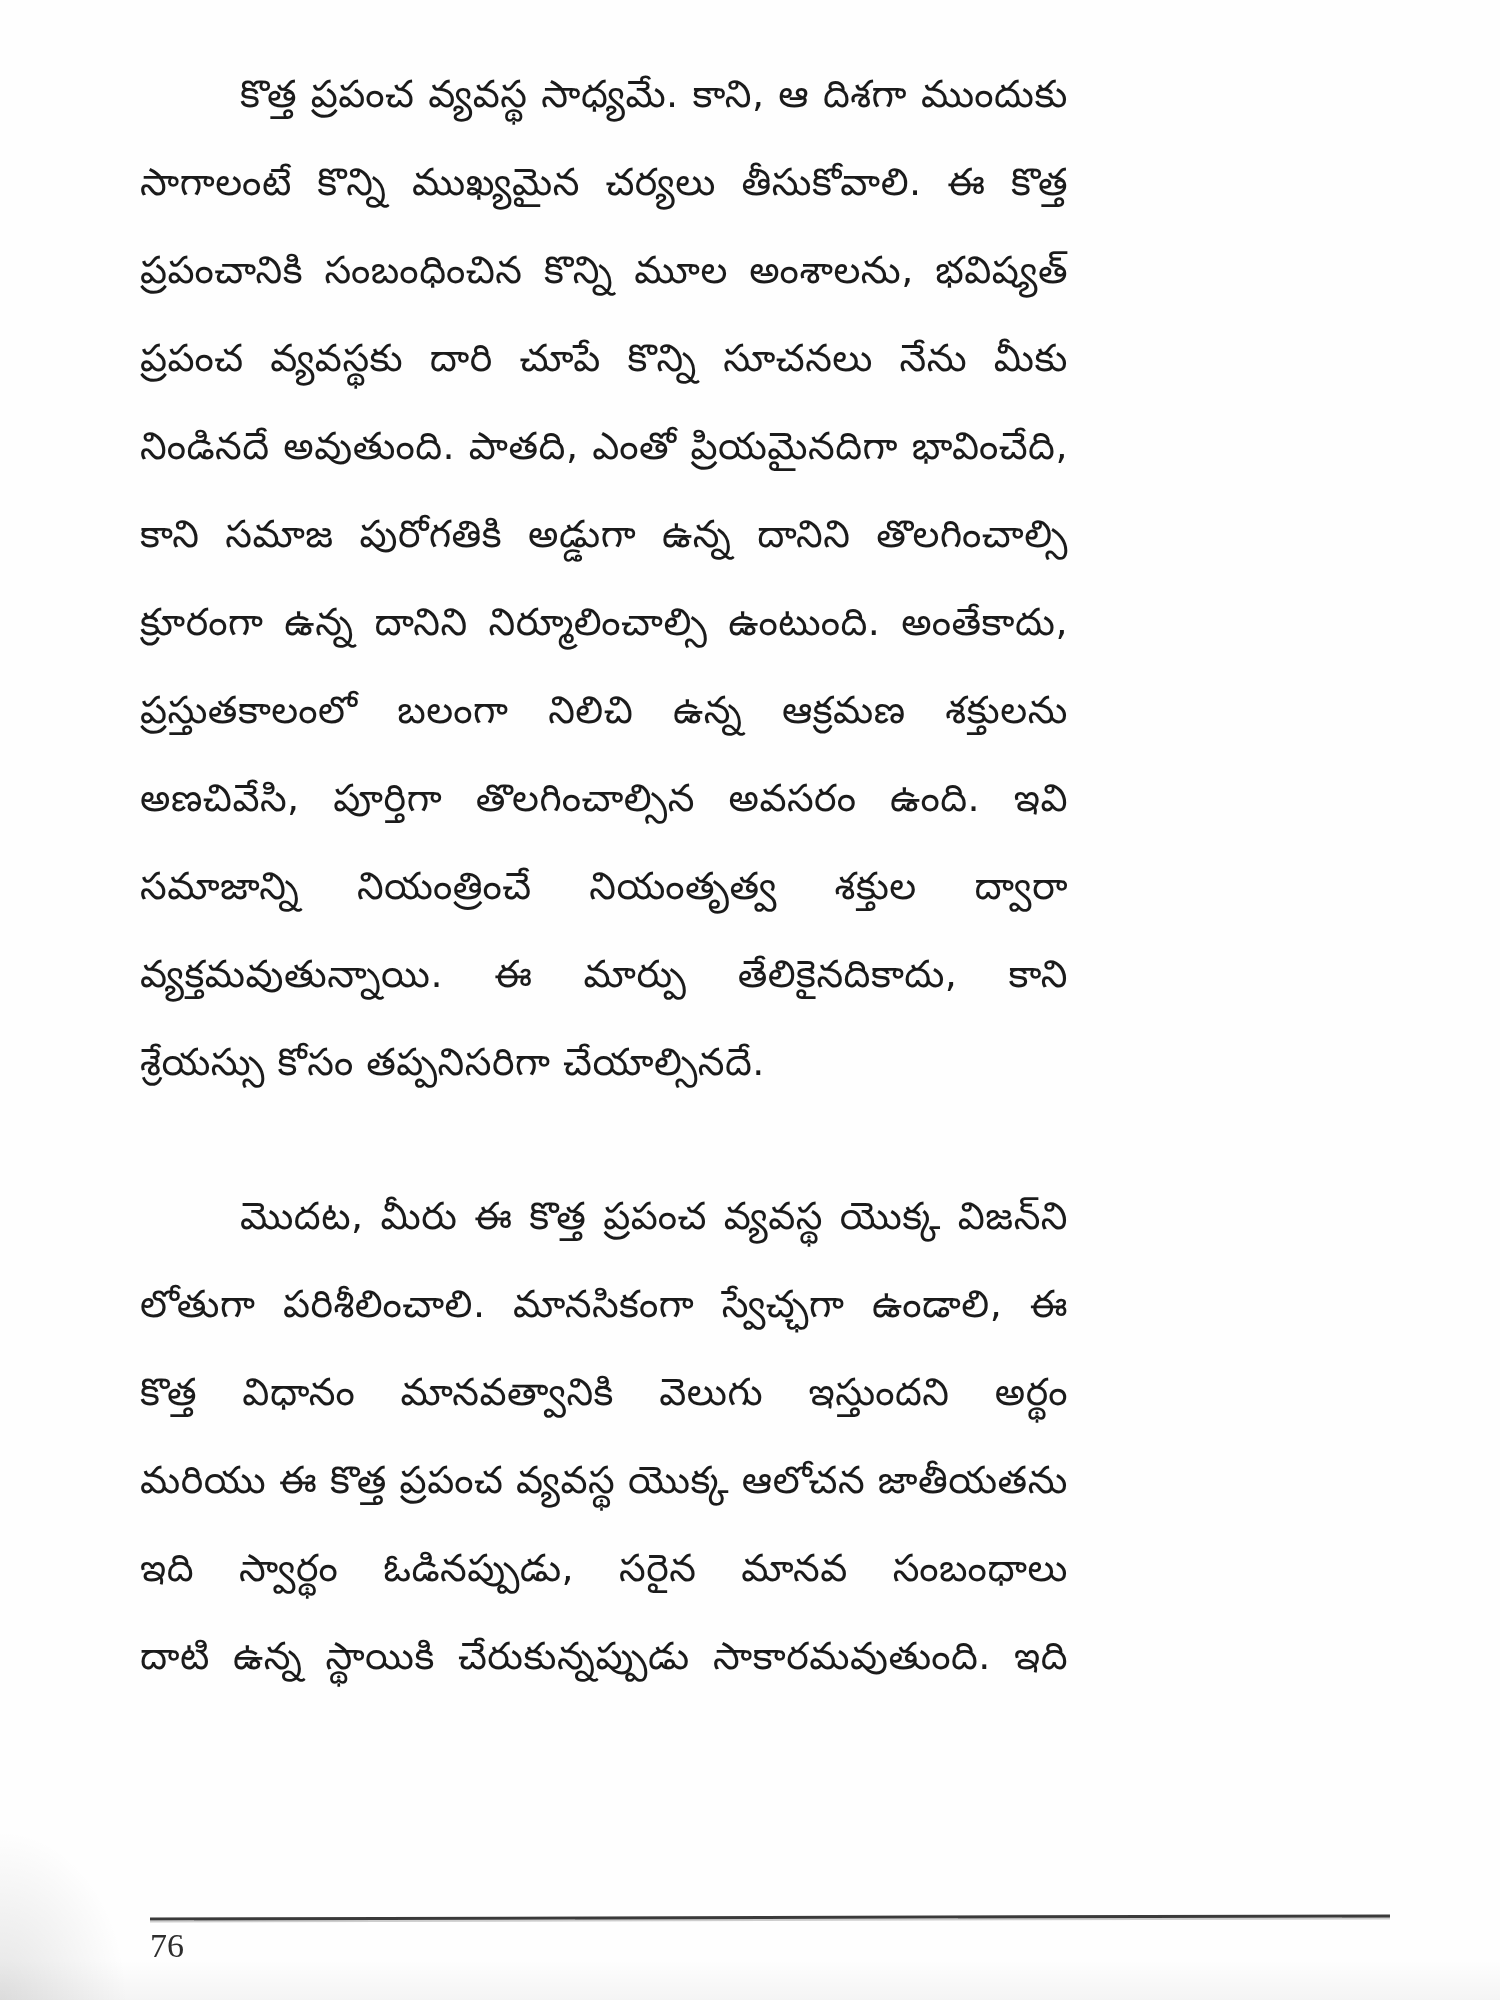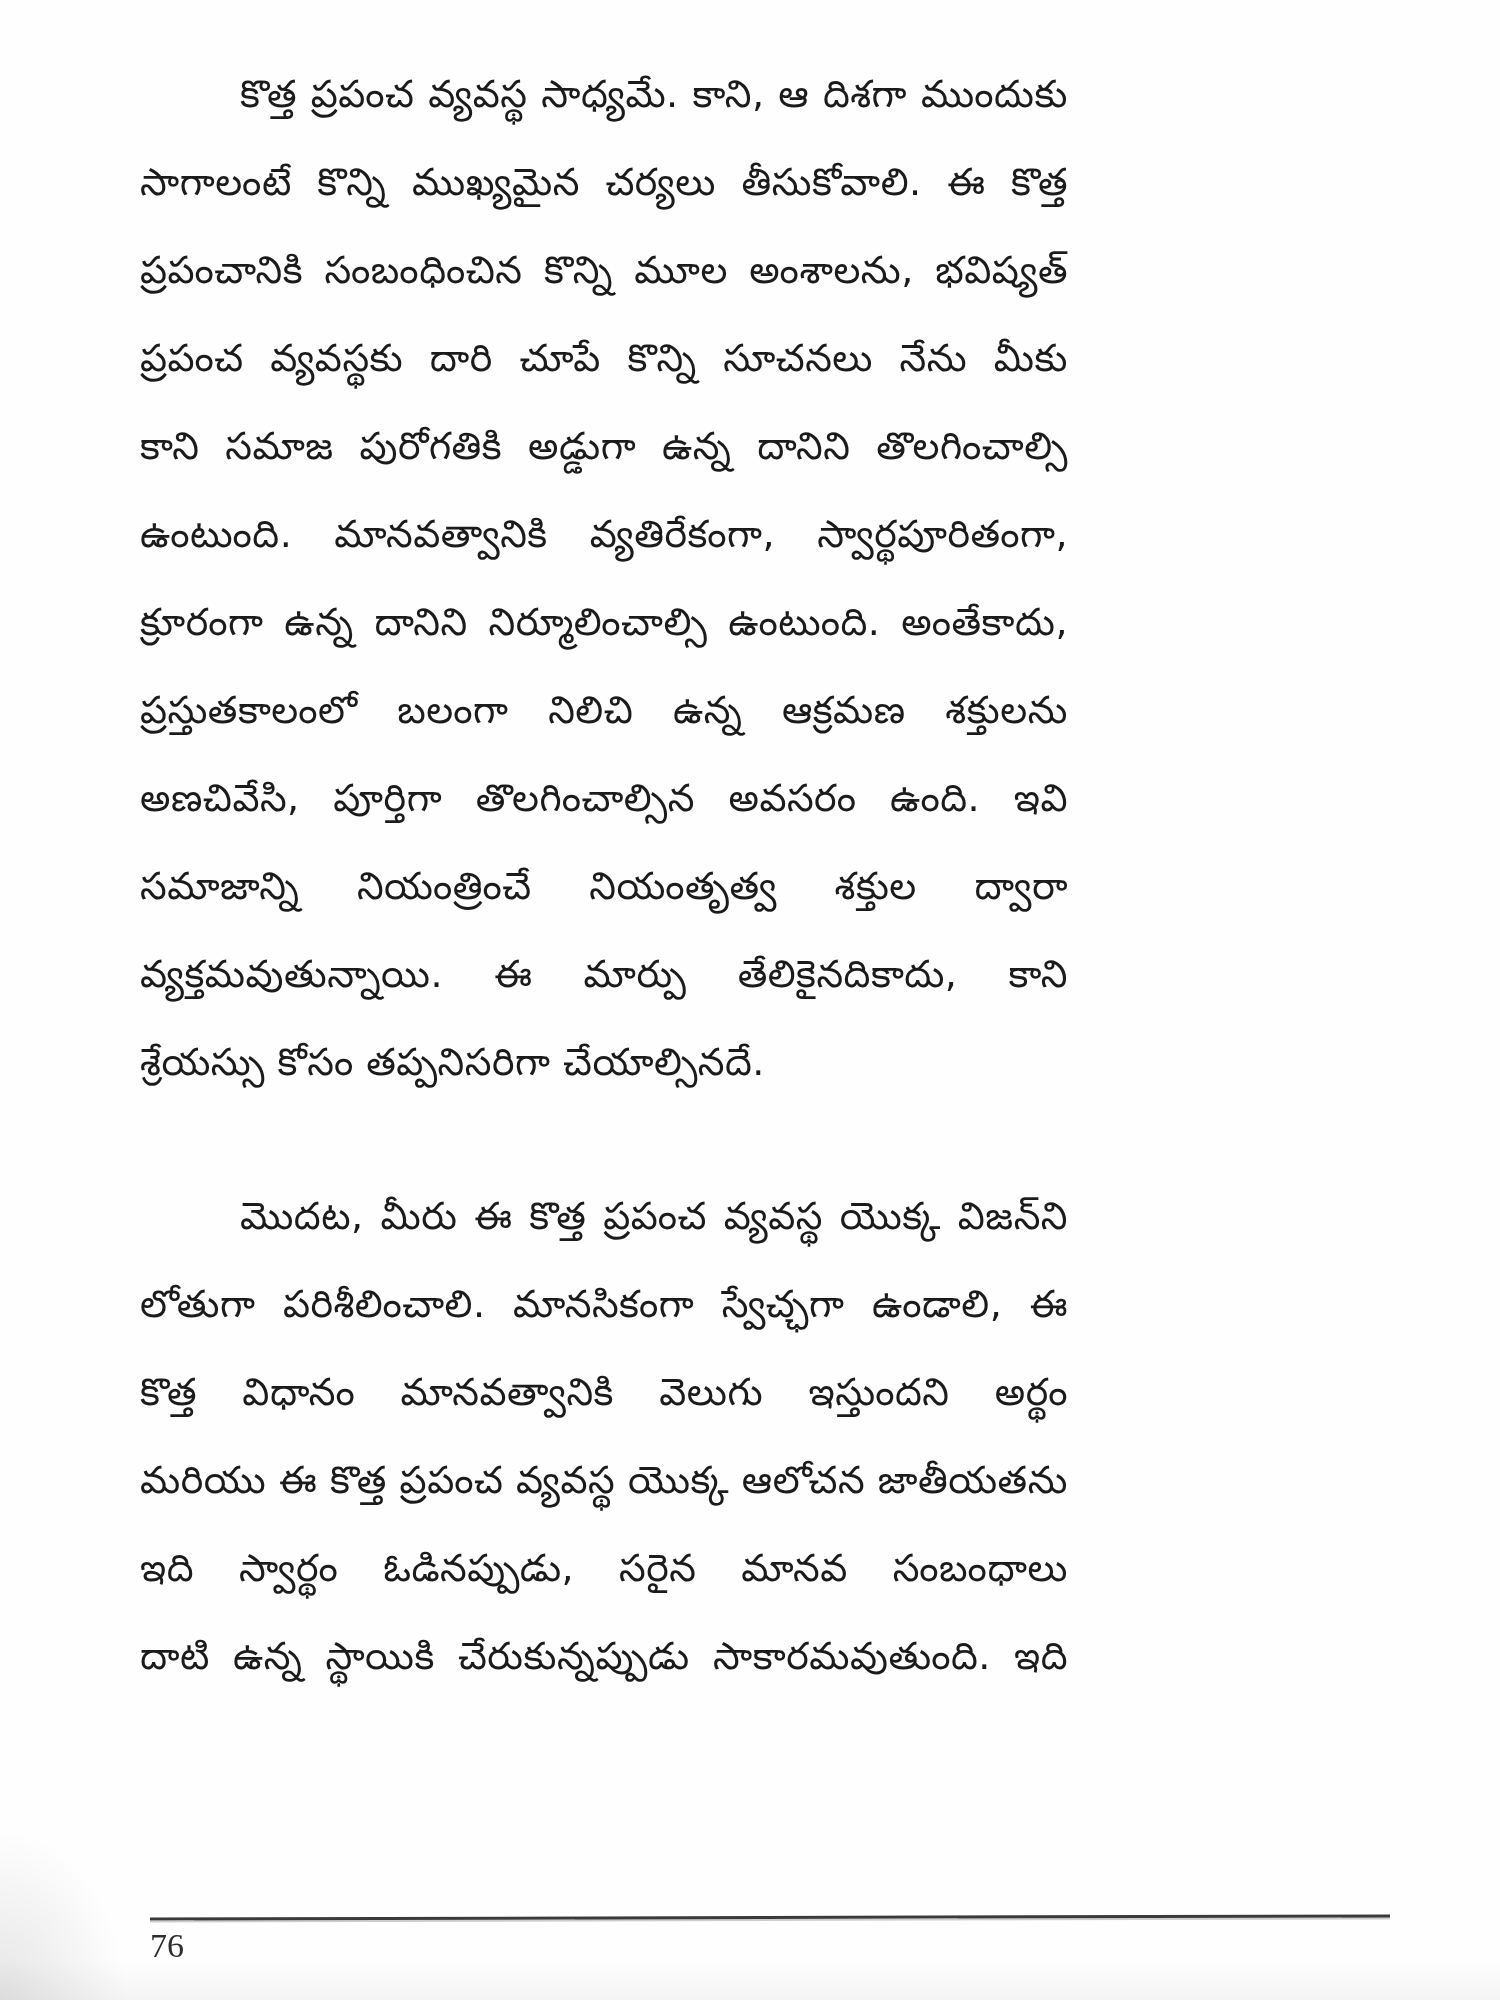--- a/index.html
+++ b/index.html
@@ -88,22 +88,22 @@
 
 <div class="page">
 
   <div class="text-block">
 
     <div class="paragraph">
       <div class="line first">కొత్త ప్రపంచ వ్యవస్థ సాధ్యమే. కాని, ఆ దిశగా ముందుకు</div>
       <div class="line">సాగాలంటే కొన్ని ముఖ్యమైన చర్యలు తీసుకోవాలి. ఈ కొత్త</div>
       <div class="line">ప్రపంచానికి సంబంధించిన కొన్ని మూల అంశాలను, భవిష్యత్</div>
       <div class="line">ప్రపంచ వ్యవస్థకు దారి చూపే కొన్ని సూచనలు నేను మీకు</div>
+      <div class="line">నిండినదే అవుతుంది. పాతది, ఎంతో ప్రియమైనదిగా భావించేది,</div>
       <div class="line">కాని సమాజ పురోగతికి అడ్డుగా ఉన్న దానిని తొలగించాల్సి</div>
-      <div class="line">ఉంటుంది. మానవత్వానికి వ్యతిరేకంగా, స్వార్థపూరితంగా,</div>
       <div class="line">క్రూరంగా ఉన్న దానిని నిర్మూలించాల్సి ఉంటుంది. అంతేకాదు,</div>
       <div class="line">ప్రస్తుతకాలంలో బలంగా నిలిచి ఉన్న ఆక్రమణ శక్తులను ఎదుర్కొని,</div>
       <div class="line">అణచివేసి, పూర్తిగా తొలగించాల్సిన అవసరం ఉంది. ఇవి ప్రస్తుతం</div>
       <div class="line">సమాజాన్ని నియంత్రించే నియంతృత్వ శక్తుల ద్వారా</div>
       <div class="line">వ్యక్తమవుతున్నాయి. ఈ మార్పు తేలికైనదికాదు, కాని మానవాళి</div>
       <div class="line last">శ్రేయస్సు కోసం తప్పనిసరిగా చేయాల్సినదే.</div>
     </div>
 
     <div class="paragraph para-2">
       <div class="line first">మొదట, మీరు ఈ కొత్త ప్రపంచ వ్యవస్థ యొక్క విజన్‌ని</div>

